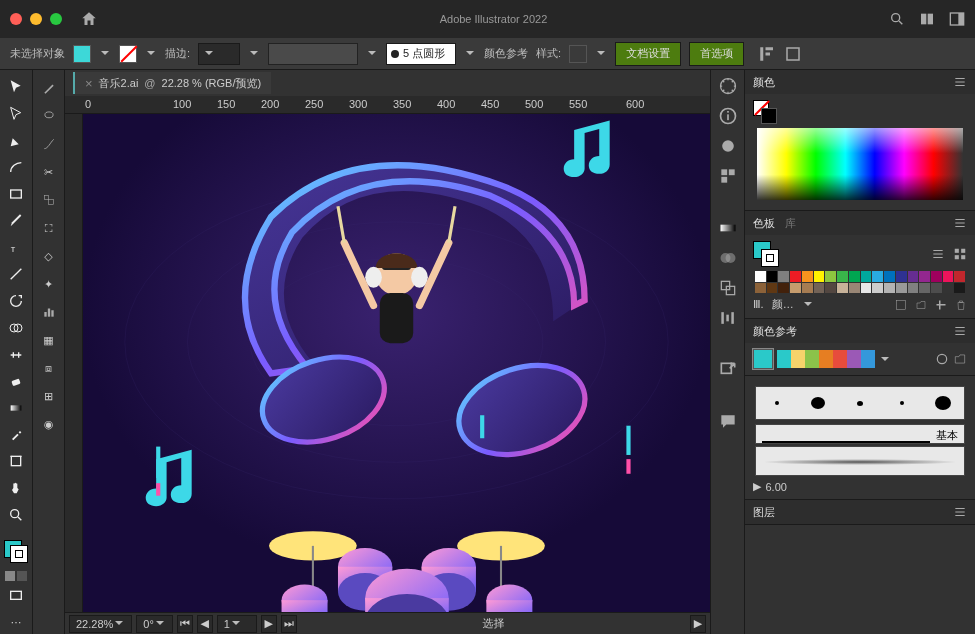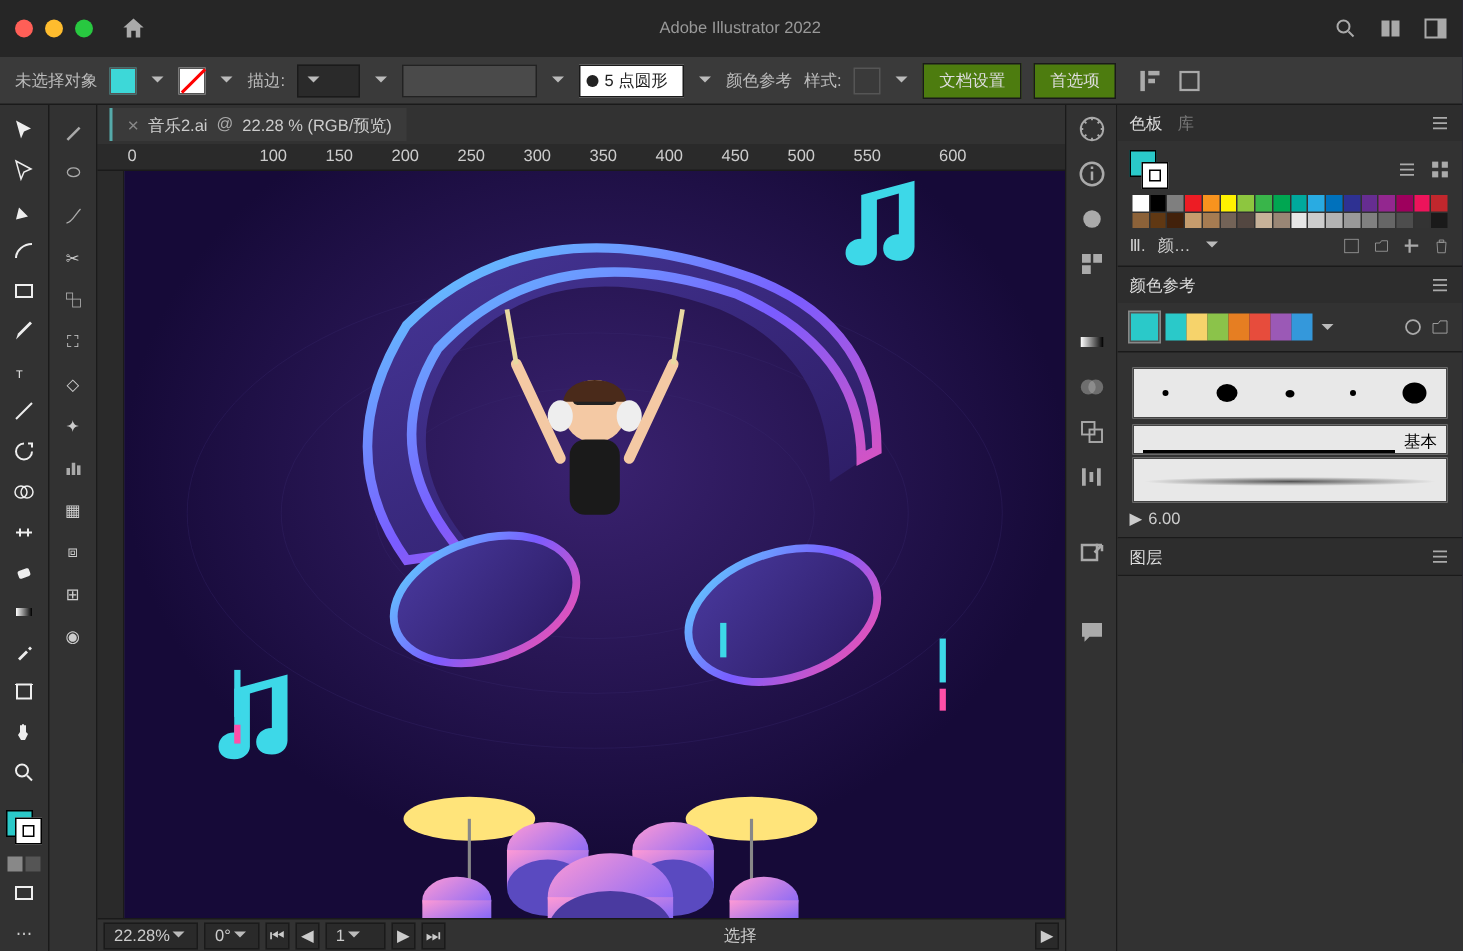--- a/index.html
+++ b/index.html
@@ -454,20 +454,39 @@
           <path d="M14 10l6-6M20 4v5M20 4h-5" stroke="#aaa" stroke-width="2" fill="none"></path>
         </svg>
       <div style="height:12px"></div>
       <svg class="dock-ico" viewBox="0 0 24 24">
           <path d="M4 4h16v11H10l-4 4v-4H4z" fill="#aaa"></path>
         </svg>
     </div>
 
     <div class="right-panels">
 
+      <div class="panel">
+        <div class="panel-hdr">
+          <span class="panel-tab">颜色</span>
+          <svg class="menu-svg panel-menu" viewBox="0 0 24 24">
+              <path d="M4 6h16M4 12h16M4 18h16" stroke="#aaa" stroke-width="2"></path>
+            </svg>
+        </div>
+        <div class="panel-body">
+          <div style="display:flex;gap:4px;align-items:center">
+            <div style="width:24px;height:24px;position:relative">
+              <div style="position:absolute;width:16px;height:16px;background:#fff;border:1px solid #000">
+                  <div style="position:absolute;left:-2px;top:6px;width:20px;height:2px;background:#f00;transform:rotate(-45deg)"></div>
+                </div>
+              <div style="position:absolute;right:0;bottom:0;width:16px;height:16px;background:#000;border:1px solid #555"></div>
+            </div>
+          </div>
+          <div class="spectrum"></div>
+        </div>
+      </div>
 
       <div class="panel">
         <div class="panel-hdr">
           <span class="panel-tab">色板</span>
           <span class="panel-tab dim">库</span>
           <svg class="menu-svg panel-menu" viewBox="0 0 24 24">
               <path d="M4 6h16M4 12h16M4 18h16" stroke="#aaa" stroke-width="2"></path>
             </svg>
         </div>
         <div class="panel-body">

